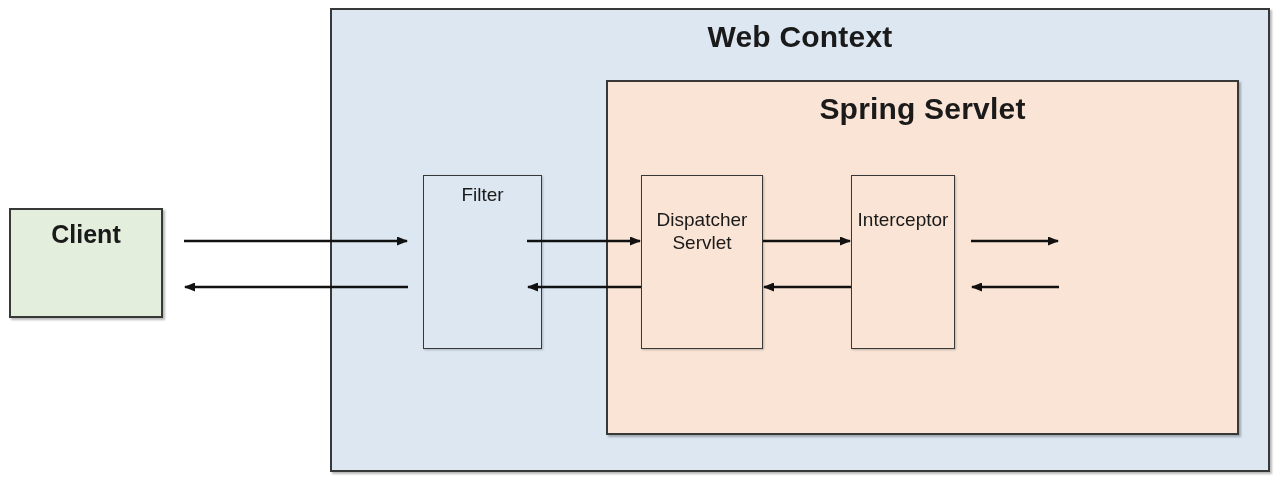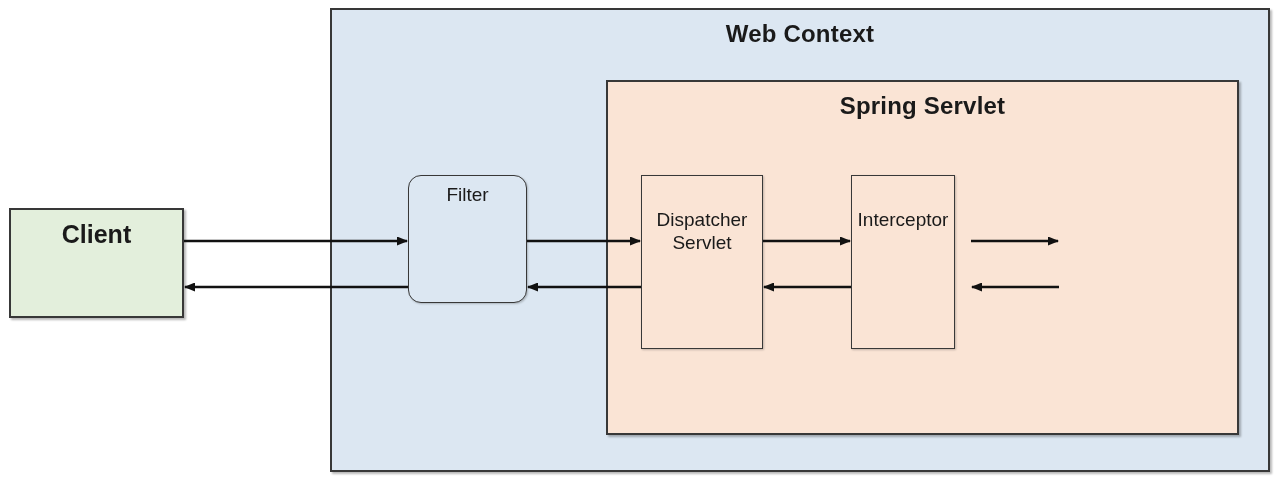--- a/index.html
+++ b/index.html
@@ -25,65 +25,64 @@
     position: relative;
     width: 1280px; height: 484px;
     background: var(--canvas-bg);
   }
   .box {
     position: absolute;
     border: 2px solid var(--box-border);
     box-shadow: 2px 2px 2px rgba(0,0,0,0.28);
   }
   .ctx-title {
-    font-size: 24px;
+    font-size: 30px;
     font-weight: bold;
     text-align: center;
     margin-top: 10px;
     letter-spacing: 0.2px;
   }
   .web-context {
     left: 330px; top: 8px;
     width: 940px; height: 464px;
     background: var(--web-context-bg);
     z-index: 1;
   }
   .spring-context {
     left: 606px; top: 80px;
     width: 633px; height: 355px;
     background: var(--spring-context-bg);
     z-index: 2;
   }
   .client {
     left: 9px; top: 208px;
-    width: 175px; height: 110px;
+    width: 154px; height: 110px;
     background: var(--client-bg);
     z-index: 3;
     text-align: center;
   }
   .client .node-label {
     display: block;
     margin-top: 10px;
     font-size: 25px;
     font-weight: bold;
   }
   .node {
     z-index: 4;
     border-width: 1.5px;
     text-align: center;
     font-size: 19px;
     line-height: 23px;
     box-shadow: 1px 1px 2px rgba(0,0,0,0.22);
   }
   .node .node-label { display: block; }
   .filter {
-    left: 408px; top: 175px;
-    width: 119px; height: 128px;
+    left: 423px; top: 175px;
+    width: 119px; height: 174px;
     background: var(--filter-bg);
-    border-radius: 13px;
   }
   .filter .node-label { margin-top: 7px; }
   .dispatcher {
     left: 641px; top: 175px;
     width: 122px; height: 174px;
     background: var(--node-bg);
   }
   .interceptor {
     left: 851px; top: 175px;
     width: 104px; height: 174px;

